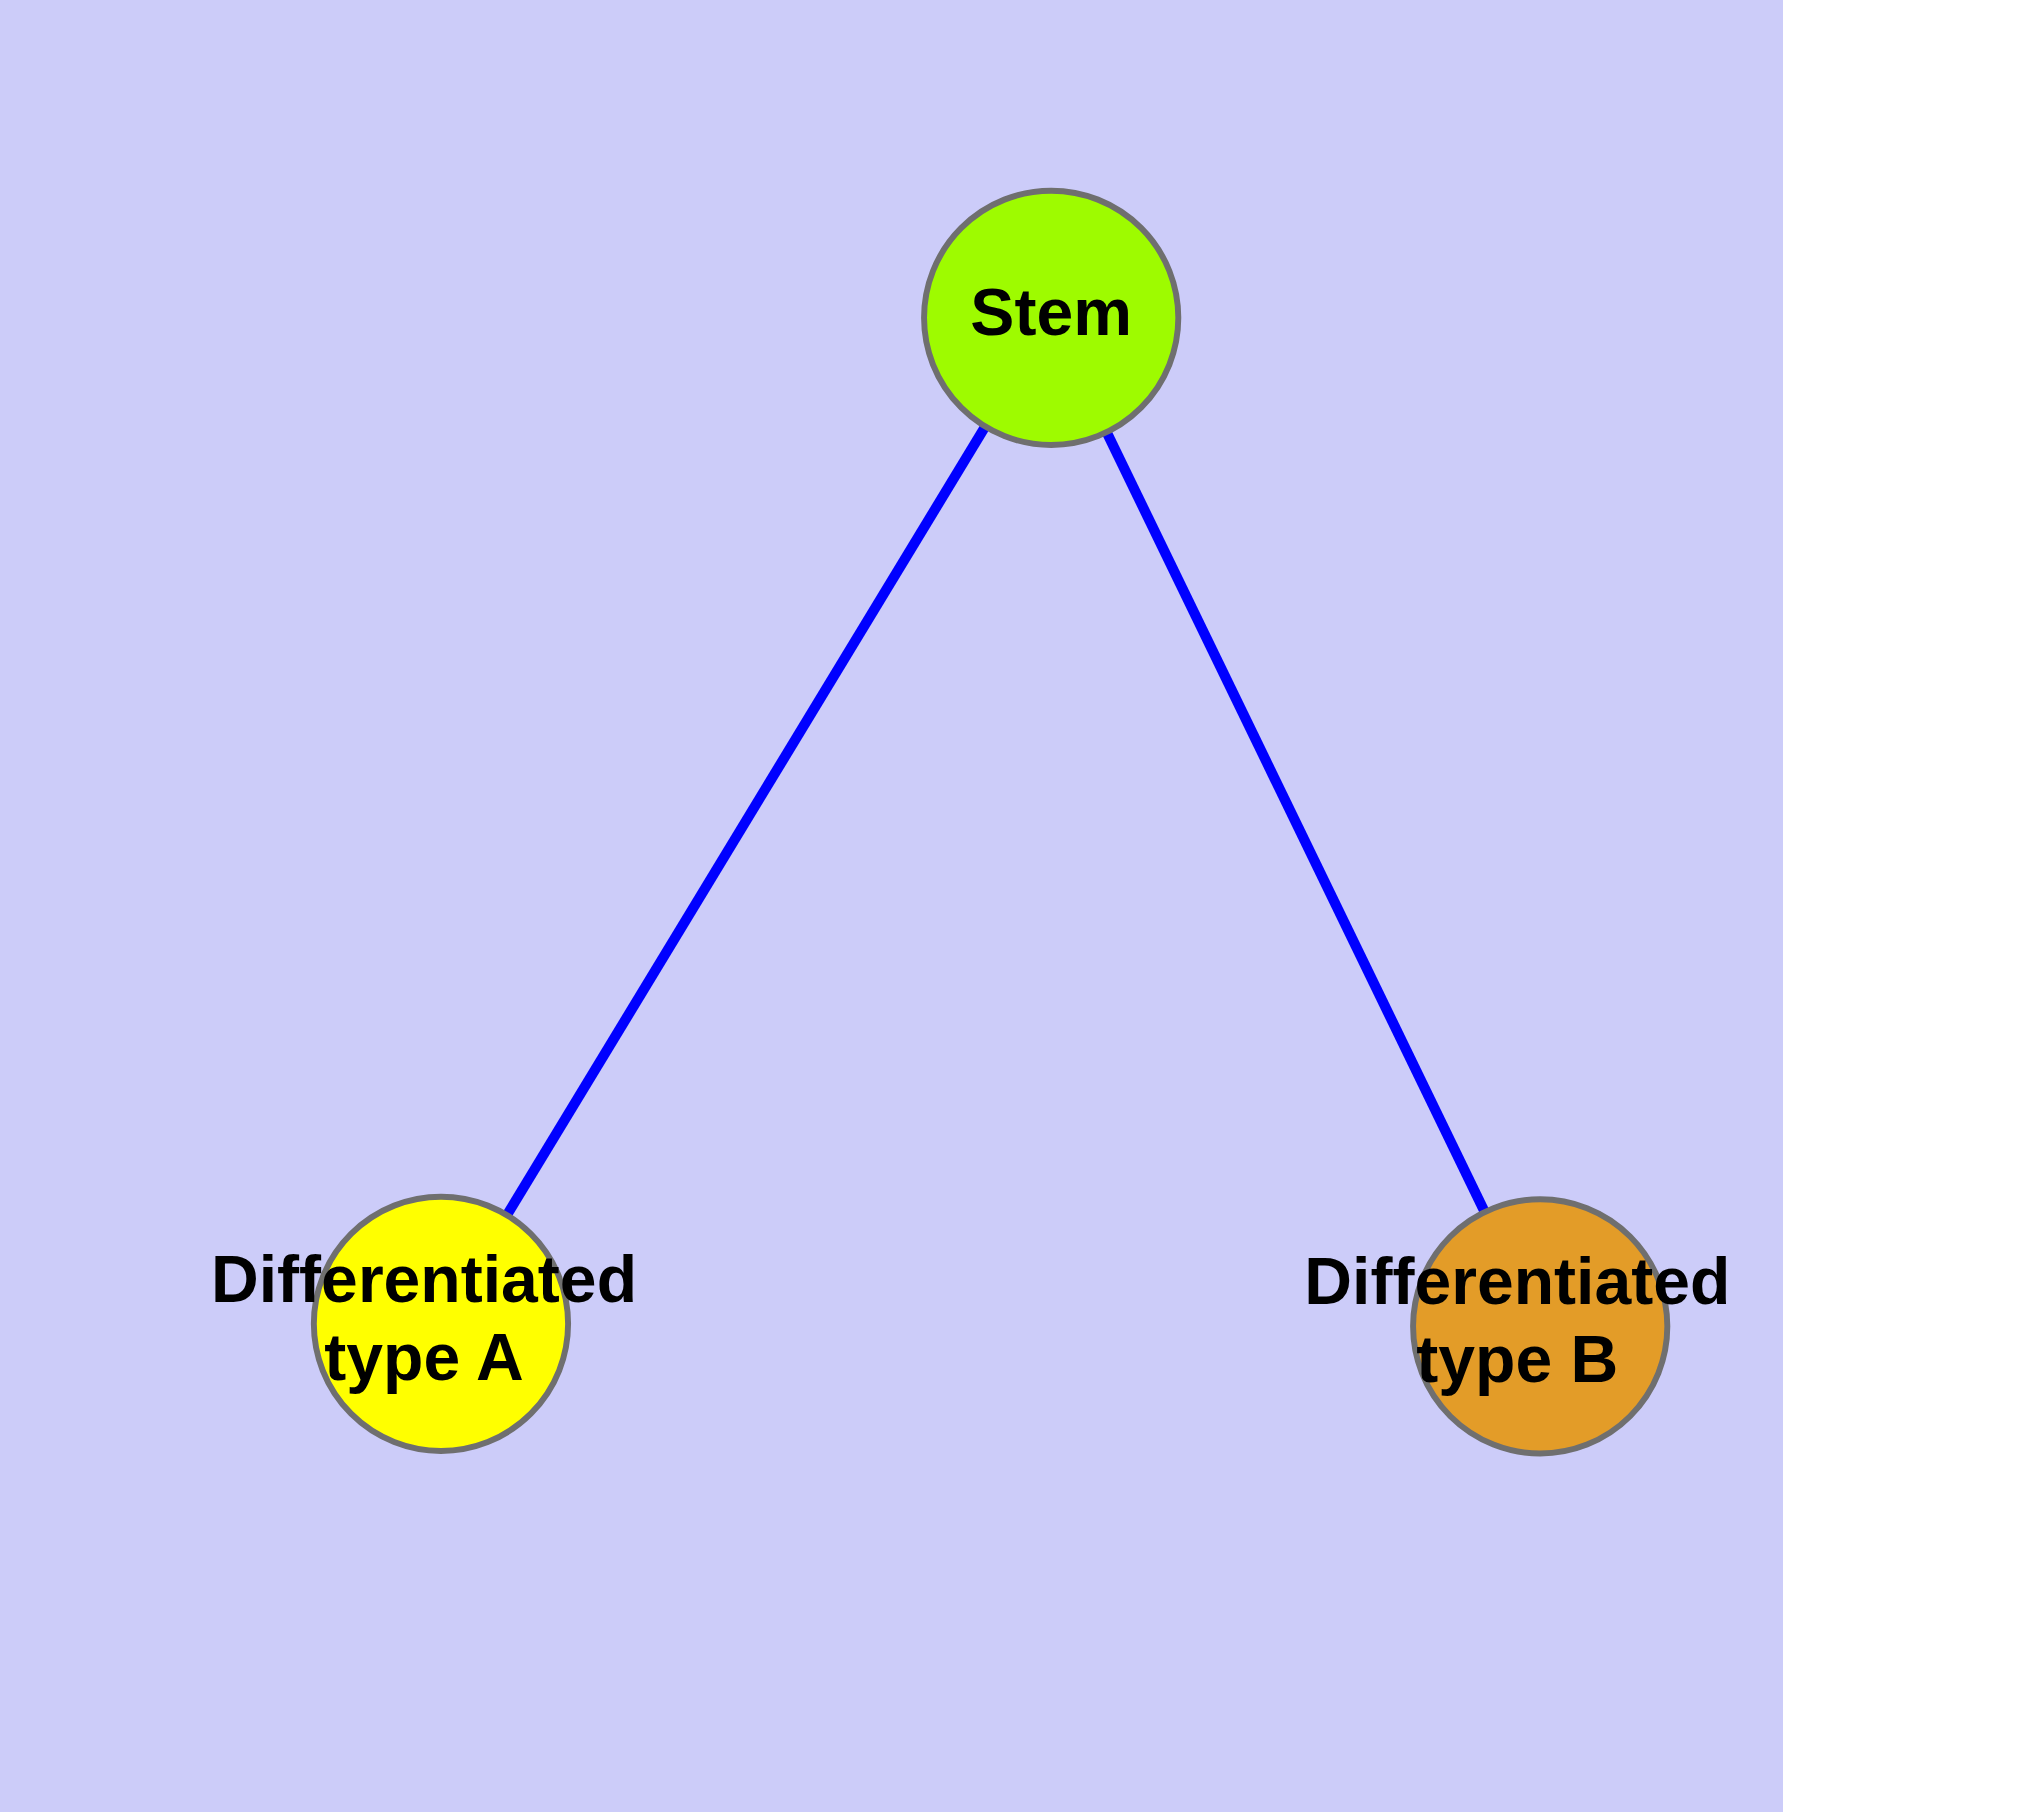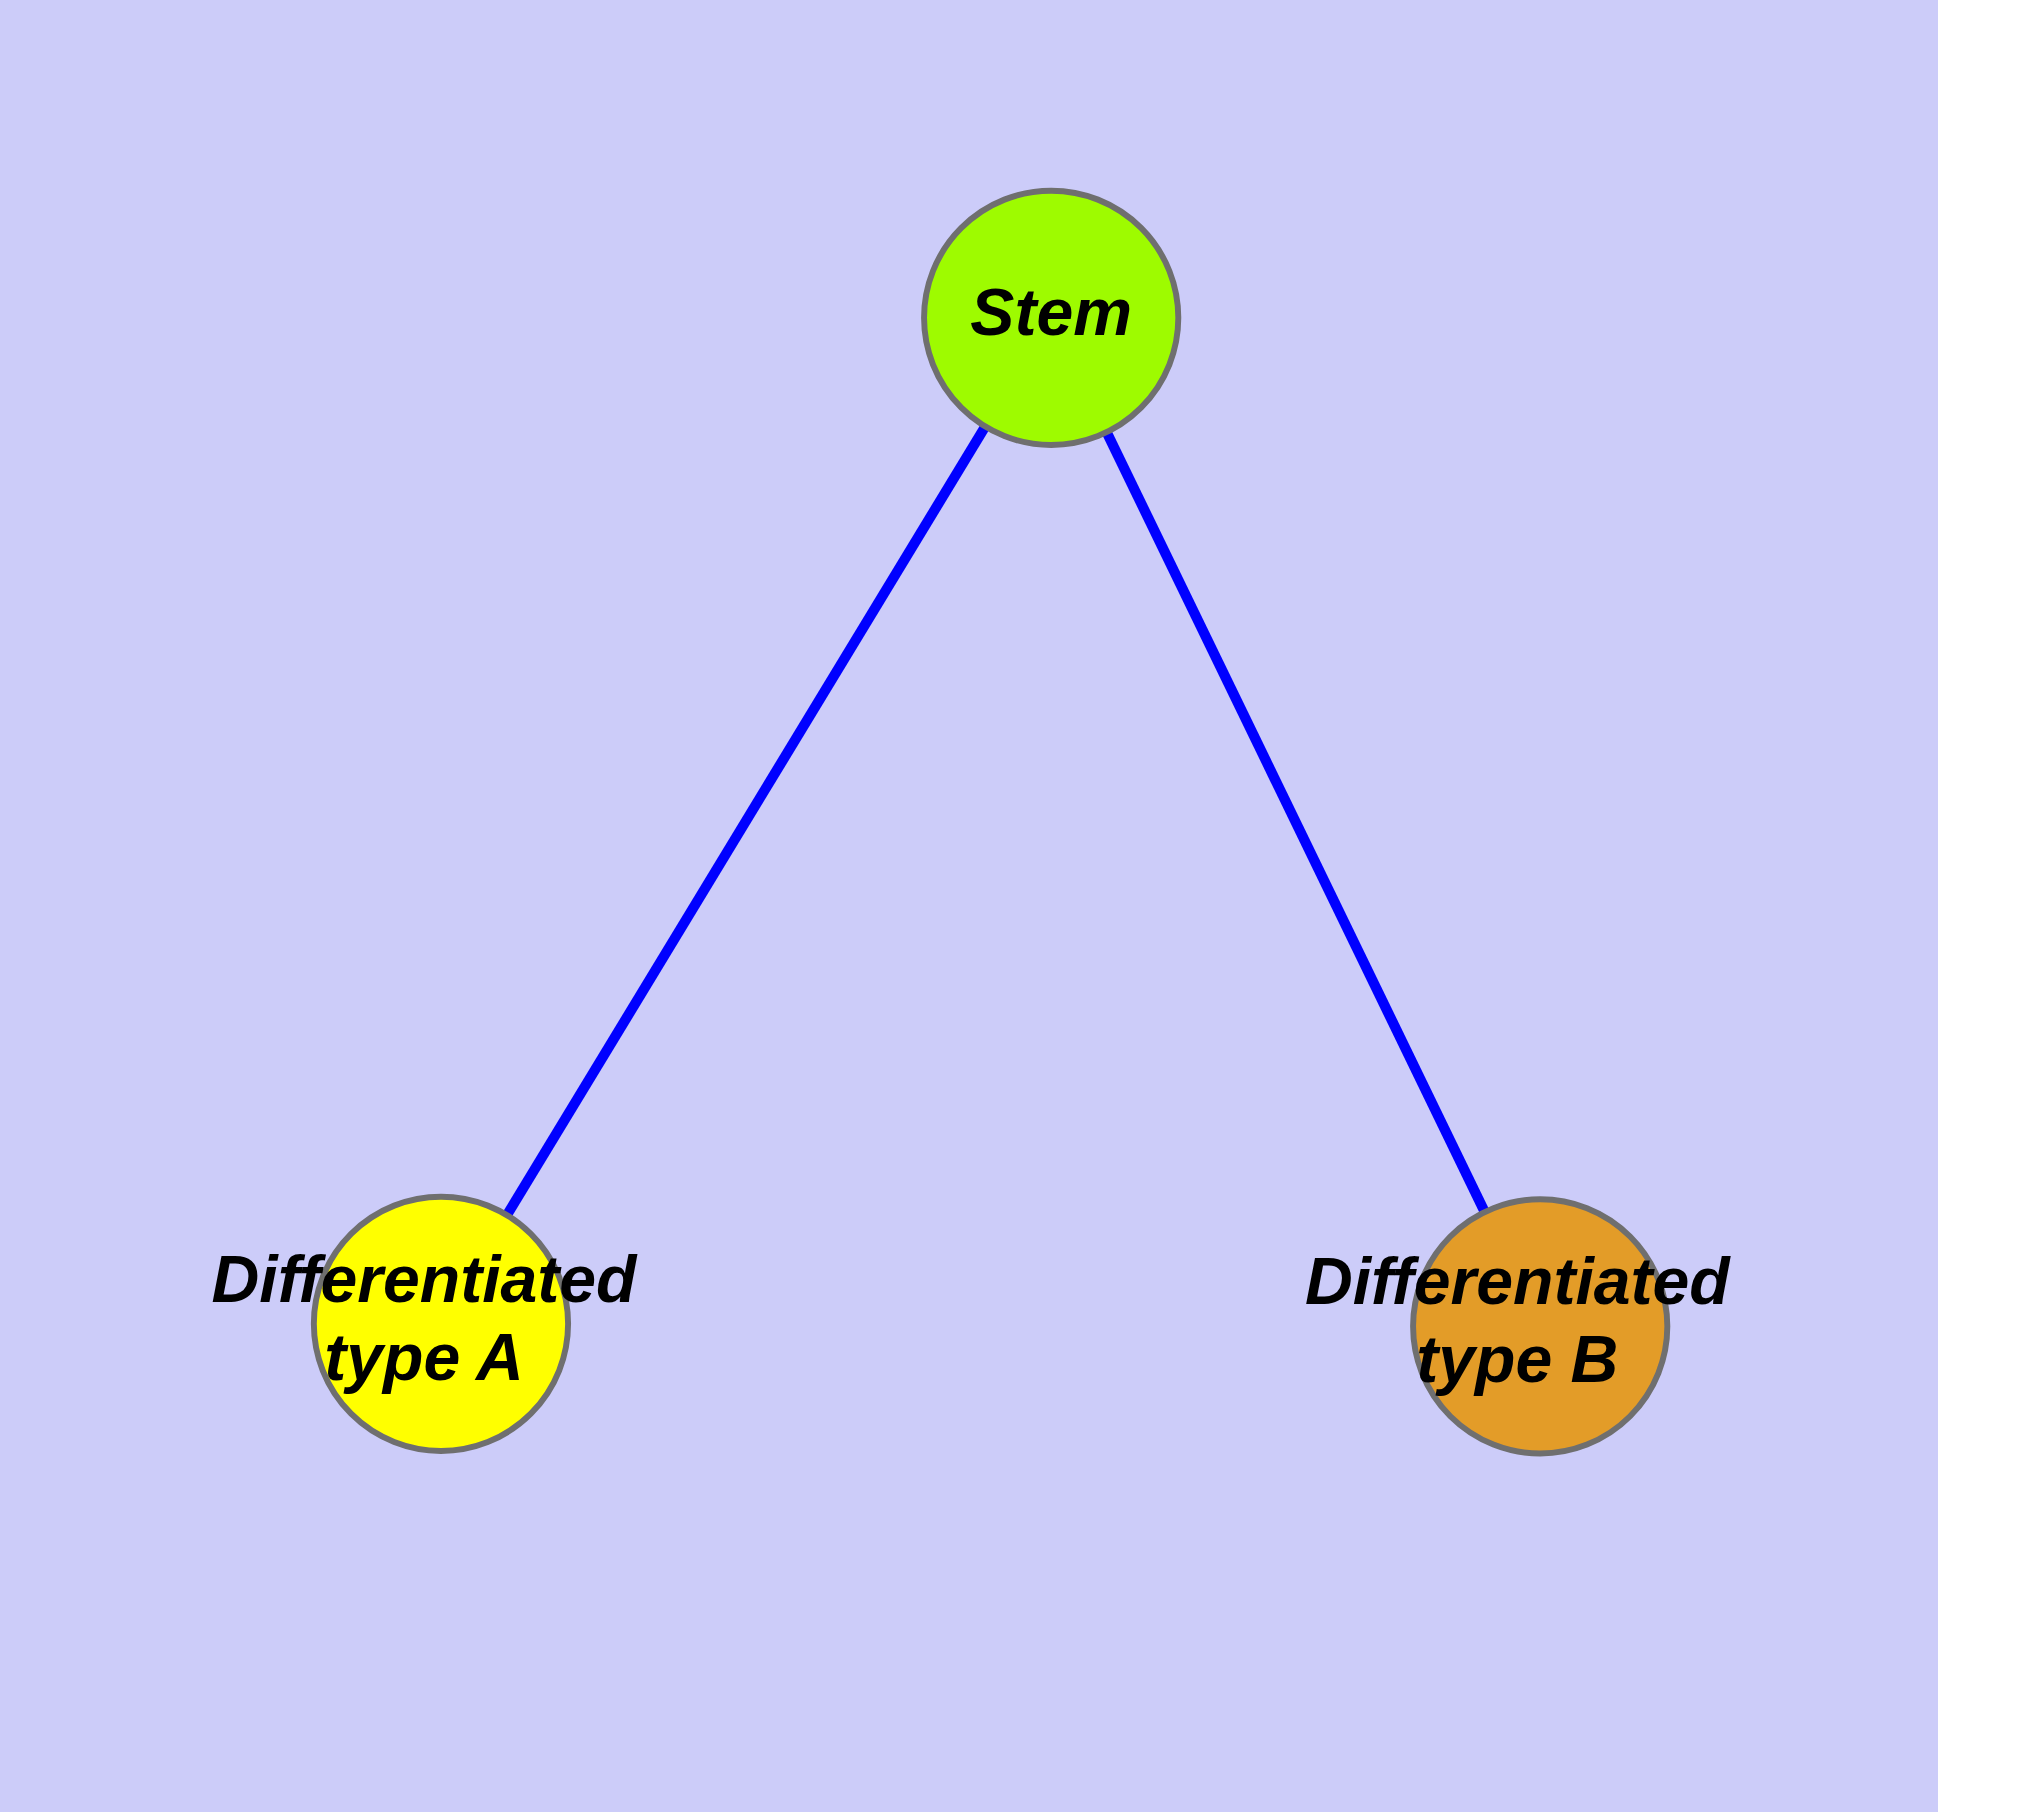--- a/index.html
+++ b/index.html
@@ -5,25 +5,24 @@
   html, body {
     margin: 0;
     padding: 0;
     background: #ffffff;
   }
   body {
     font-family: "Liberation Sans", sans-serif;
   }
   #canvas {
     position: relative;
-    width: 1938px;
+    width: 1783px;
     height: 1812px;
     overflow: hidden;
     background: #ccccf9;
-    font-style: italic;
   }
   #graph-svg {
     position: absolute;
     top: 0;
     left: 0;
     width: 2021px;
     height: 1812px;
     display: block;
   }
   .node-label {

